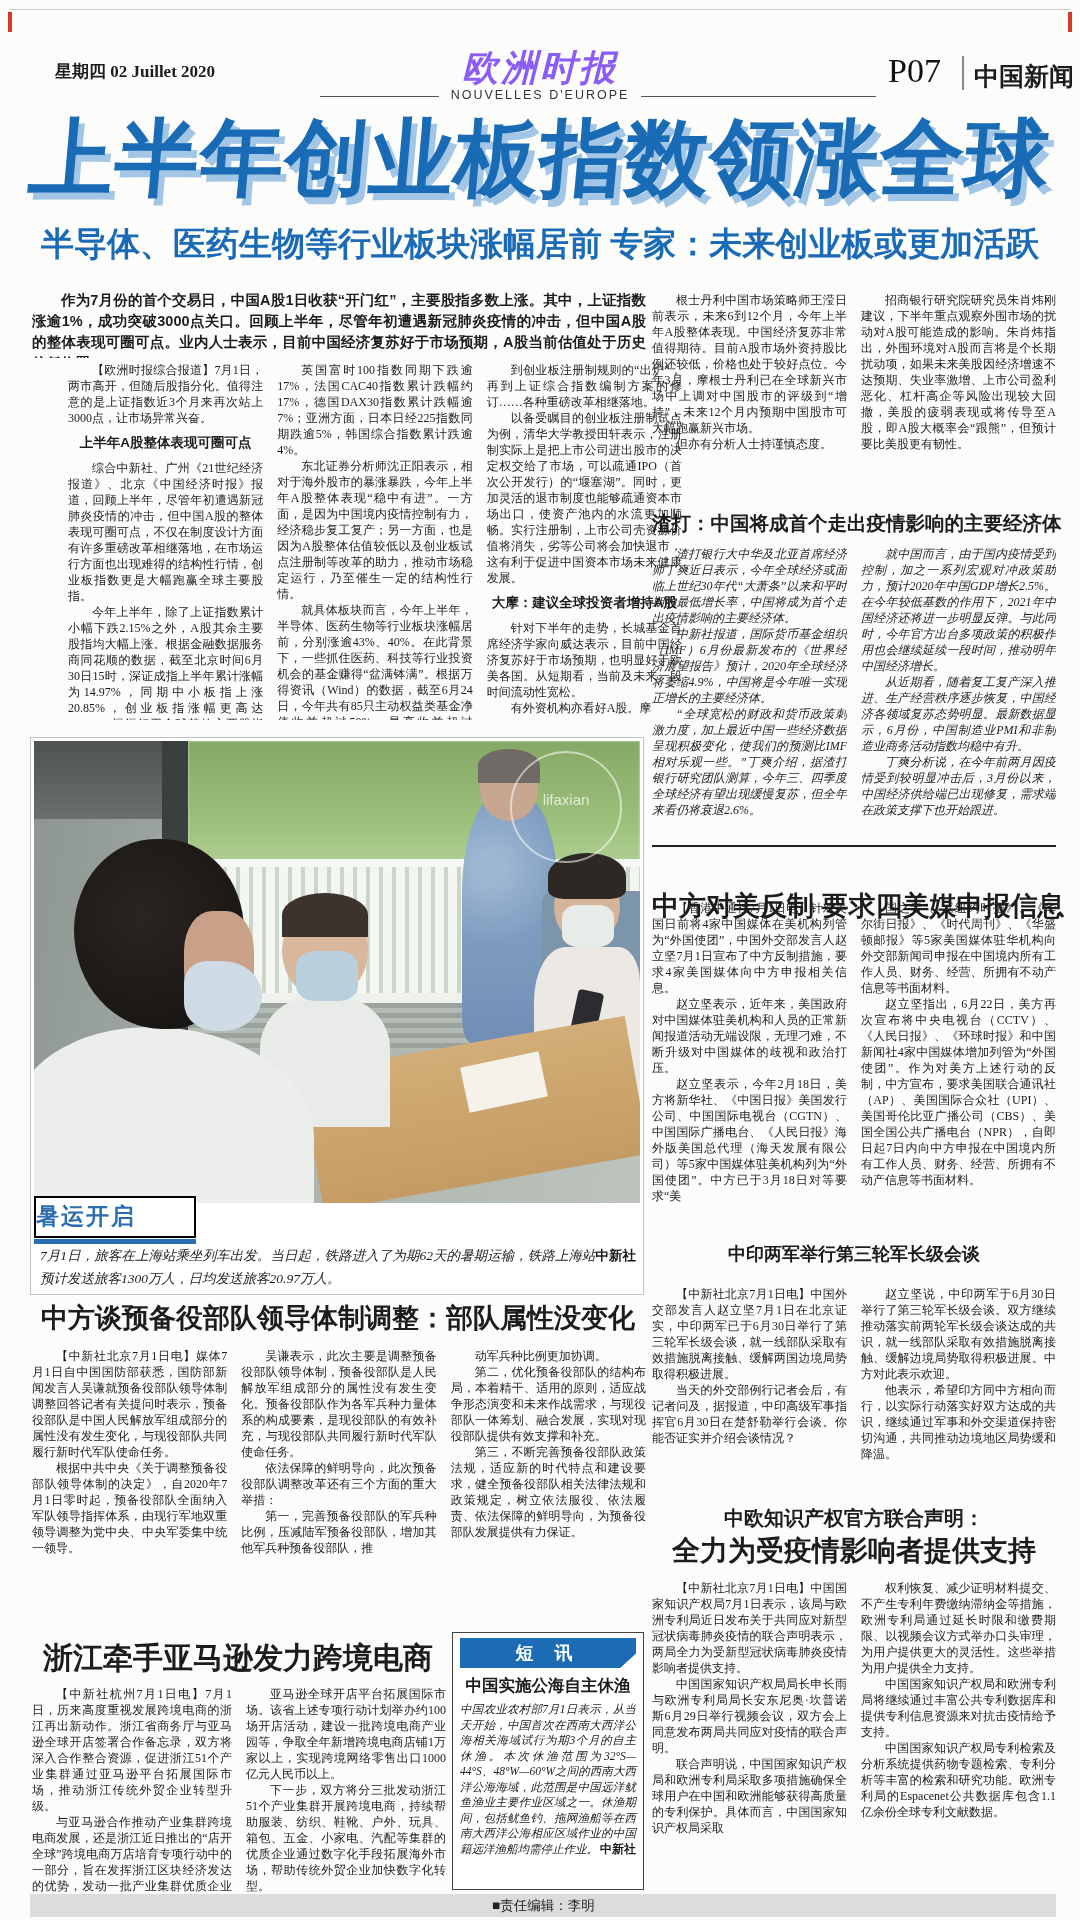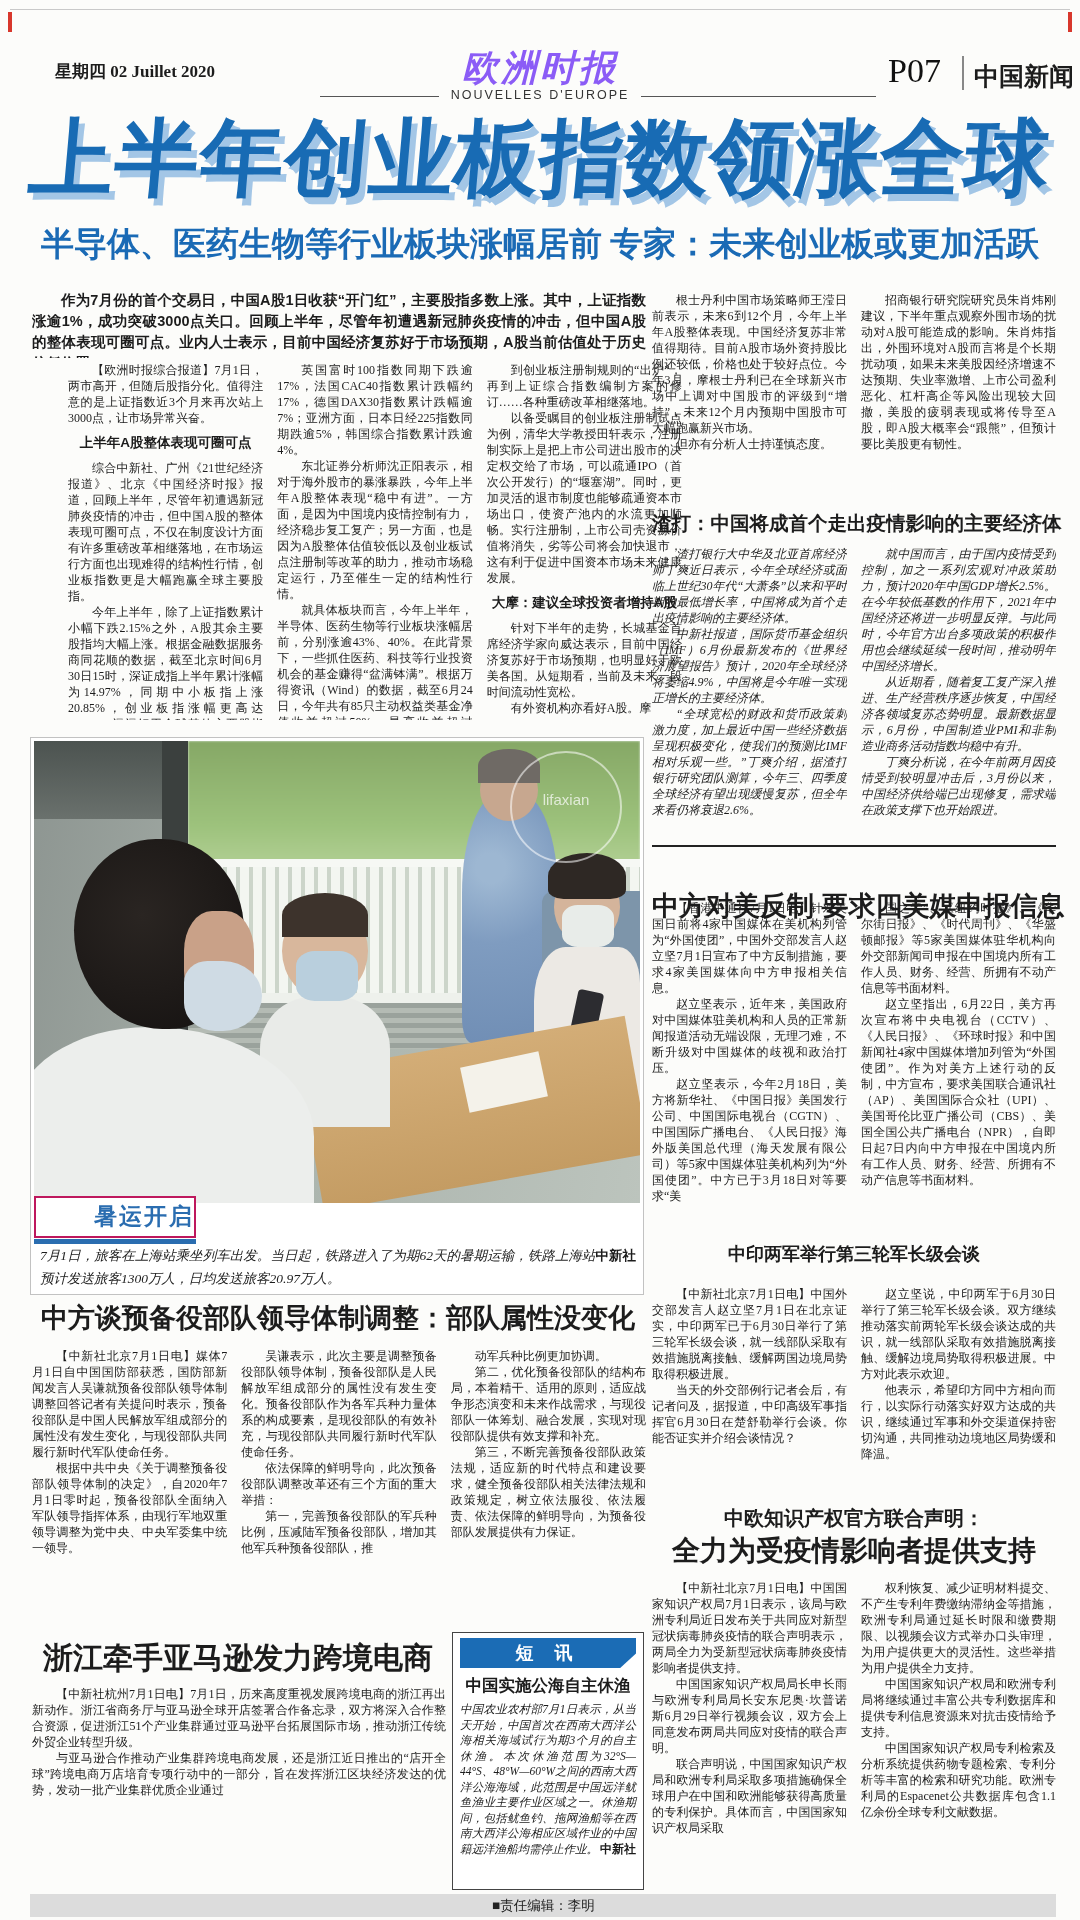--- a/index.html
+++ b/index.html
@@ -89,22 +89,22 @@
   .ph-w2hair{left:514px;top:112px;width:78px;height:46px;border-radius:50% 50% 20% 20%;background:#2e2824;}
   .ph-w2mask{left:528px;top:164px;width:52px;height:42px;border-radius:30%;background:#e8ece9;}
   .ph-w2body{left:500px;top:206px;width:106px;height:180px;border-radius:30% 20% 0 0;background:#ece9e4;}
   .ph-phone{left:540px;top:250px;width:26px;height:44px;background:#2c2c30;border-radius:4px;transform:rotate(12deg);}
   .ph-table{left:290px;top:330px;width:330px;height:140px;background:linear-gradient(#d3ad77,#c49c63);
             transform:rotate(-10deg);transform-origin:left bottom;}
   .ph-paper{left:430px;top:318px;width:80px;height:46px;background:#f4f2ea;transform:rotate(-12deg);}
   .ph-watermark{right:18px;top:10px;width:112px;height:112px;border:2px solid rgba(255,255,255,.55);
                 border-radius:50%;color:rgba(255,255,255,.7);text-align:center;font-size:15px;
                 padding-top:38px;box-sizing:border-box;font-family:"Liberation Sans",sans-serif;}
-  .photo-label{left:34px;top:1196px;width:158px;height:38px;background:#fff;border:2px solid #be185d;
-               color:#2a6db0;font-size:23px;font-weight:bold;text-align:right;line-height:36px;
+  .photo-label{left:34px;top:1196px;width:158px;height:38px;background:#fff;border:2px solid #000000;
+               color:#2a6db0;font-size:23px;font-weight:bold;text-align:left;line-height:36px;
                font-family:"Liberation Sans",sans-serif;letter-spacing:2px;}
   .photo-label::after{content:"";position:absolute;left:-2px;bottom:-8px;width:162px;height:5px;background:#2a6db0;}
   .caption{left:40px;top:1244px;width:596px;height:46px;font-size:13.5px;line-height:23px;
            font-style:italic;text-align:justify;}
   .caption .credit{float:right;font-weight:bold;font-style:normal;font-family:"Liberation Sans",sans-serif;}
   
   .h-reserve{left:30px;top:1300px;width:616px;text-align:center;font-size:27px;font-weight:bold;
              font-family:"Liberation Sans",sans-serif;white-space:nowrap;}
   .b-reserve{left:32px;top:1348px;width:614px;height:280px;}
   .h-zj{left:30px;top:1638px;width:416px;text-align:center;font-size:30px;font-weight:bold;
@@ -289,20 +289,24 @@
         <p>第三，不断完善预备役部队政策法规，适应新的时代特点和建设要求，健全预备役部队相关法律法规和政策规定，树立依法服役、依法履责、依法保障的鲜明导向，为预备役部队发展提供有力保证。</p>
       </div>
   </div>
 
   <div class="abs h-zj">浙江牵手亚马逊发力跨境电商</div>
   <div class="abs cols b-zj">
     <div class="col">
         <p>【中新社杭州7月1日电】7月1日，历来高度重视发展跨境电商的浙江再出新动作。浙江省商务厅与亚马逊全球开店签署合作备忘录，双方将深入合作整合资源，促进浙江51个产业集群通过亚马逊平台拓展国际市场，推动浙江传统外贸企业转型升级。</p>
         <p>与亚马逊合作推动产业集群跨境电商发展，还是浙江近日推出的“店开全球”跨境电商万店培育专项行动中的一部分，旨在发挥浙江区块经济发达的优势，发动一批产业集群优质企业通过</p>
       </div>
+    <div class="col">
+        <p>亚马逊全球开店平台拓展国际市场。该省上述专项行动计划举办约100场开店活动，建设一批跨境电商产业园等，争取全年新增跨境电商店铺1万家以上，实现跨境网络零售出口1000亿元人民币以上。</p>
+        <p>下一步，双方将分三批发动浙江51个产业集群开展跨境电商，持续帮助服装、纺织、鞋靴、户外、玩具、箱包、五金、小家电、汽配等集群的优质企业通过数字化手段拓展海外市场，帮助传统外贸企业加快数字化转型。</p>
+      </div>
   </div>
 
   <div class="abs brief">
     <div class="brief-tag">短 讯</div>
     <div class="brief-title">中国实施公海自主休渔</div>
     <div class="brief-body">
       <span>中国农业农村部7月1日表示，从当天开始，中国首次在西南大西洋公海相关海域试行为期3个月的自主休渔。本次休渔范围为32°S—44°S、48°W—60°W之间的西南大西洋公海海域，此范围是中国远洋鱿鱼渔业主要作业区域之一。休渔期间，包括鱿鱼钓、拖网渔船等在西南大西洋公海相应区域作业的中国籍远洋渔船均需停止作业。</span>
       <span class="brief-credit">中新社</span>
     </div>
   </div>

